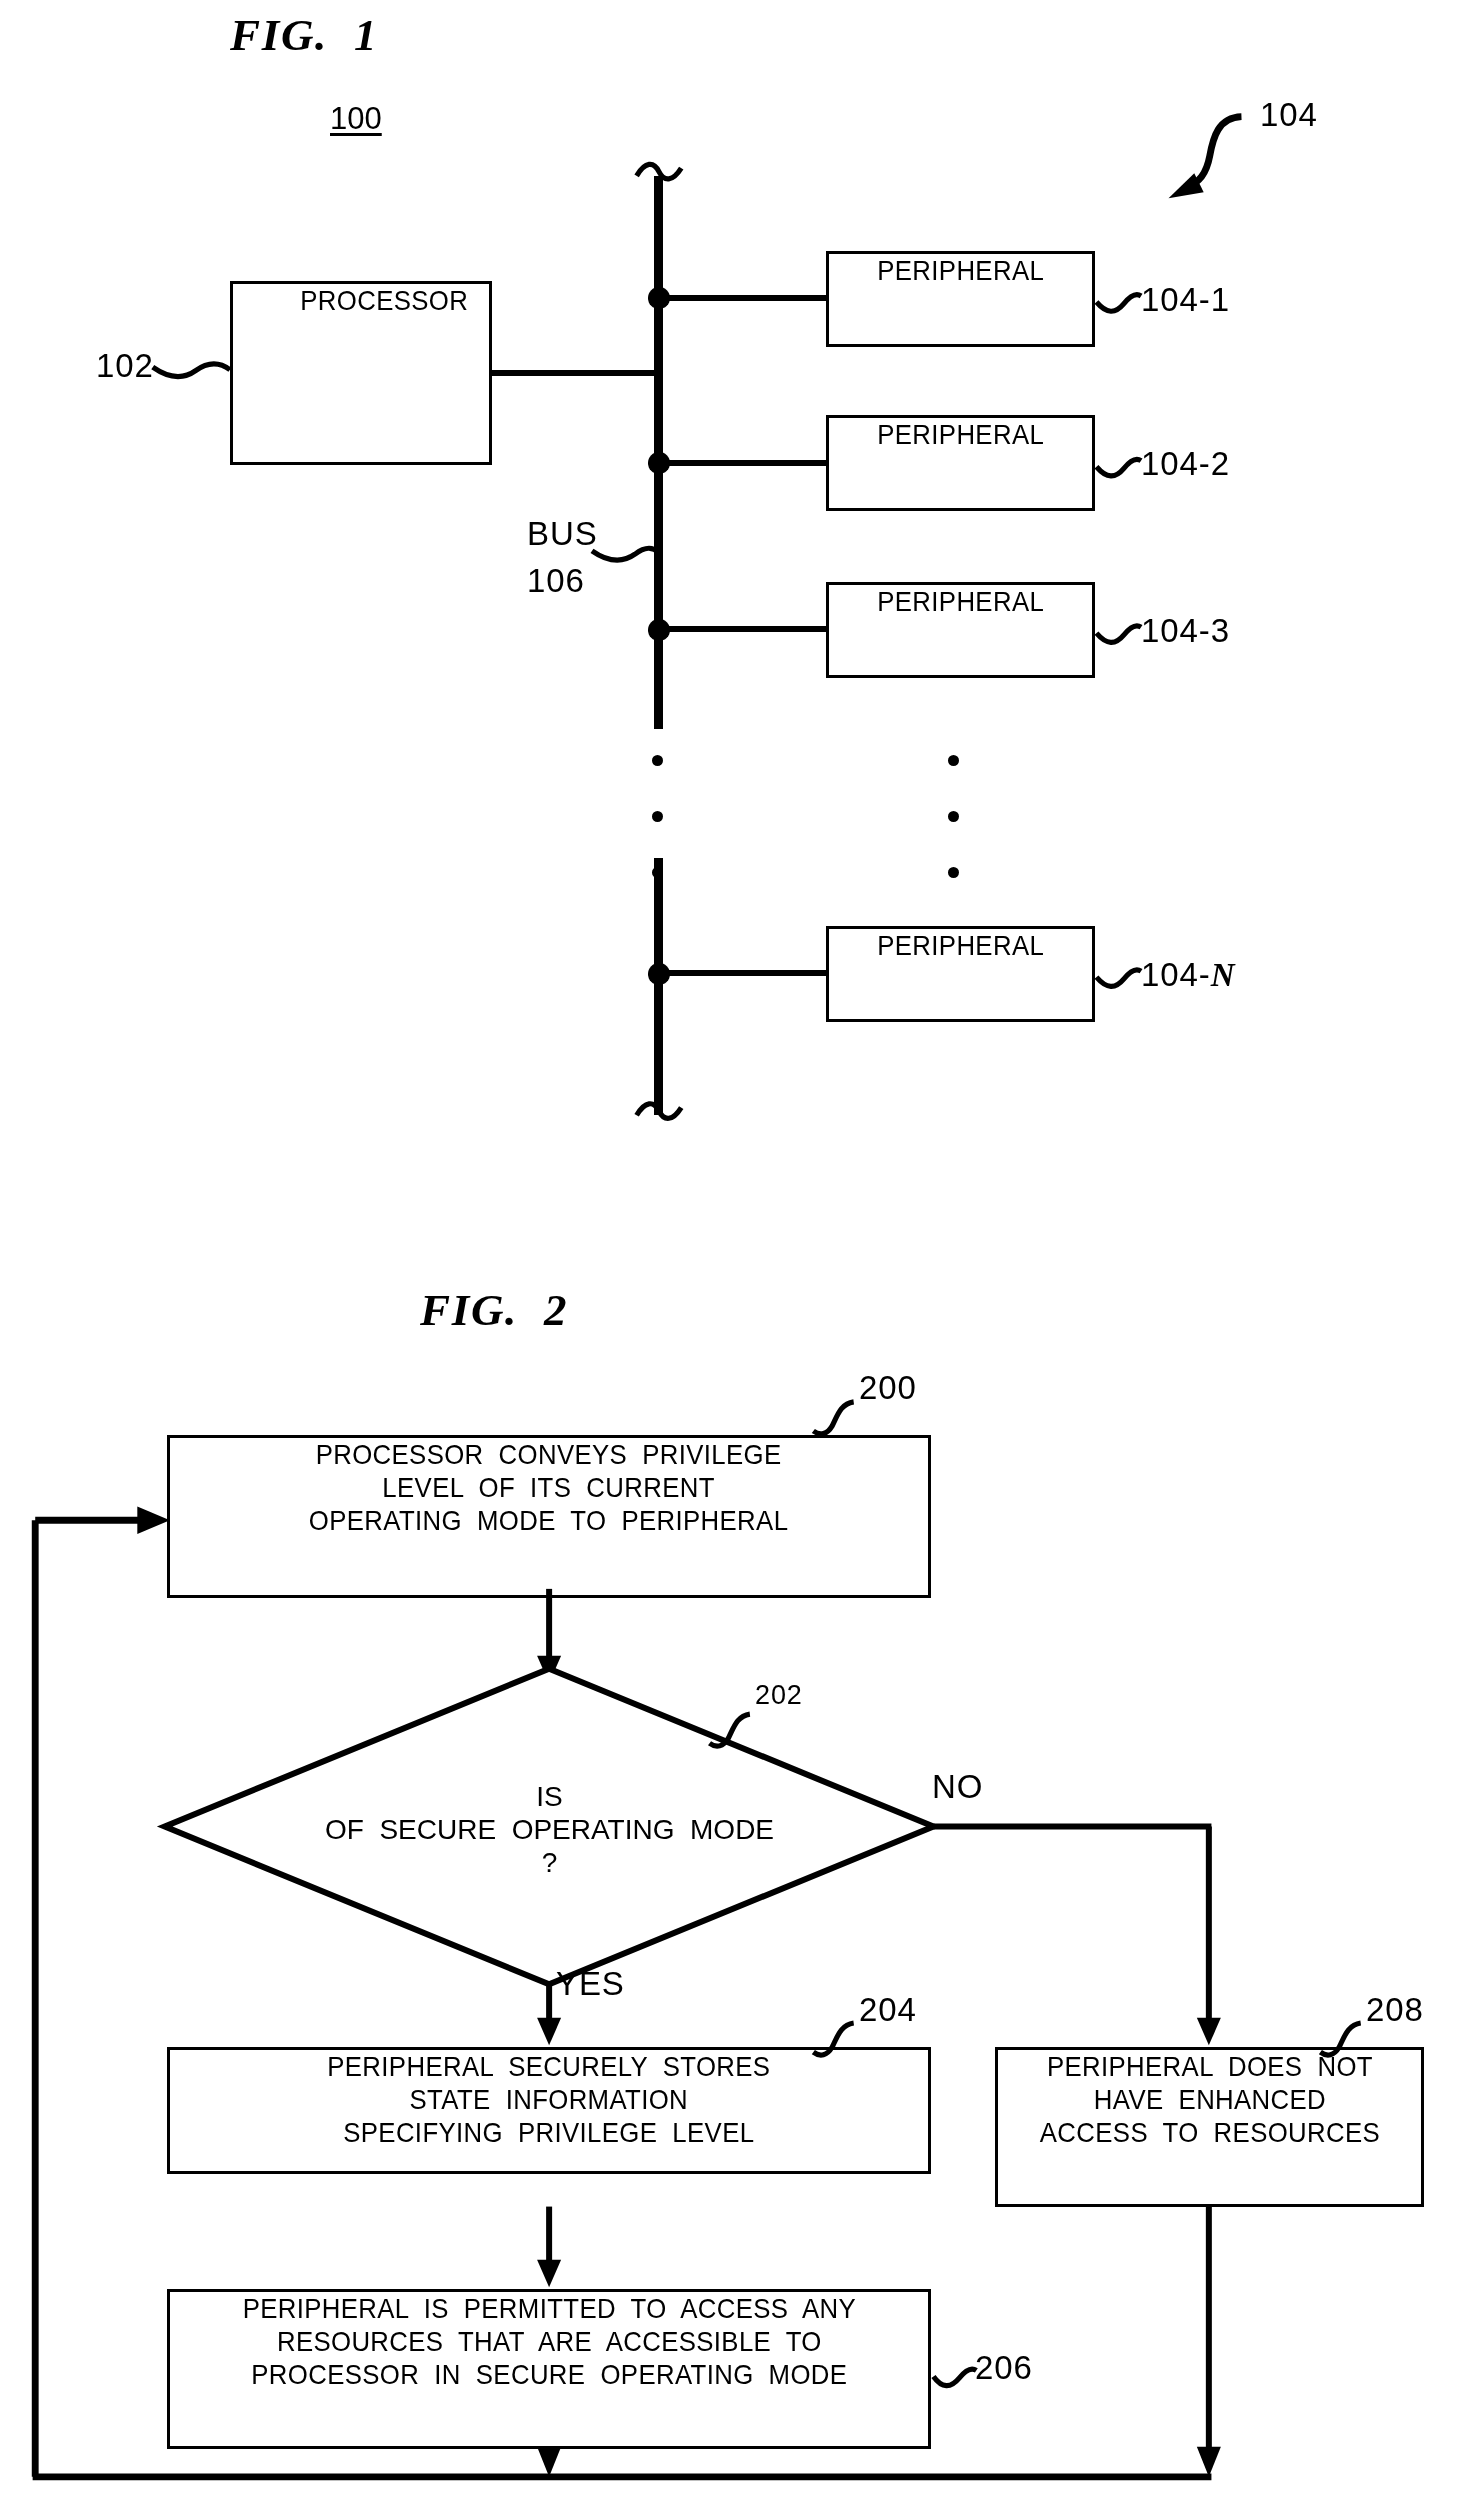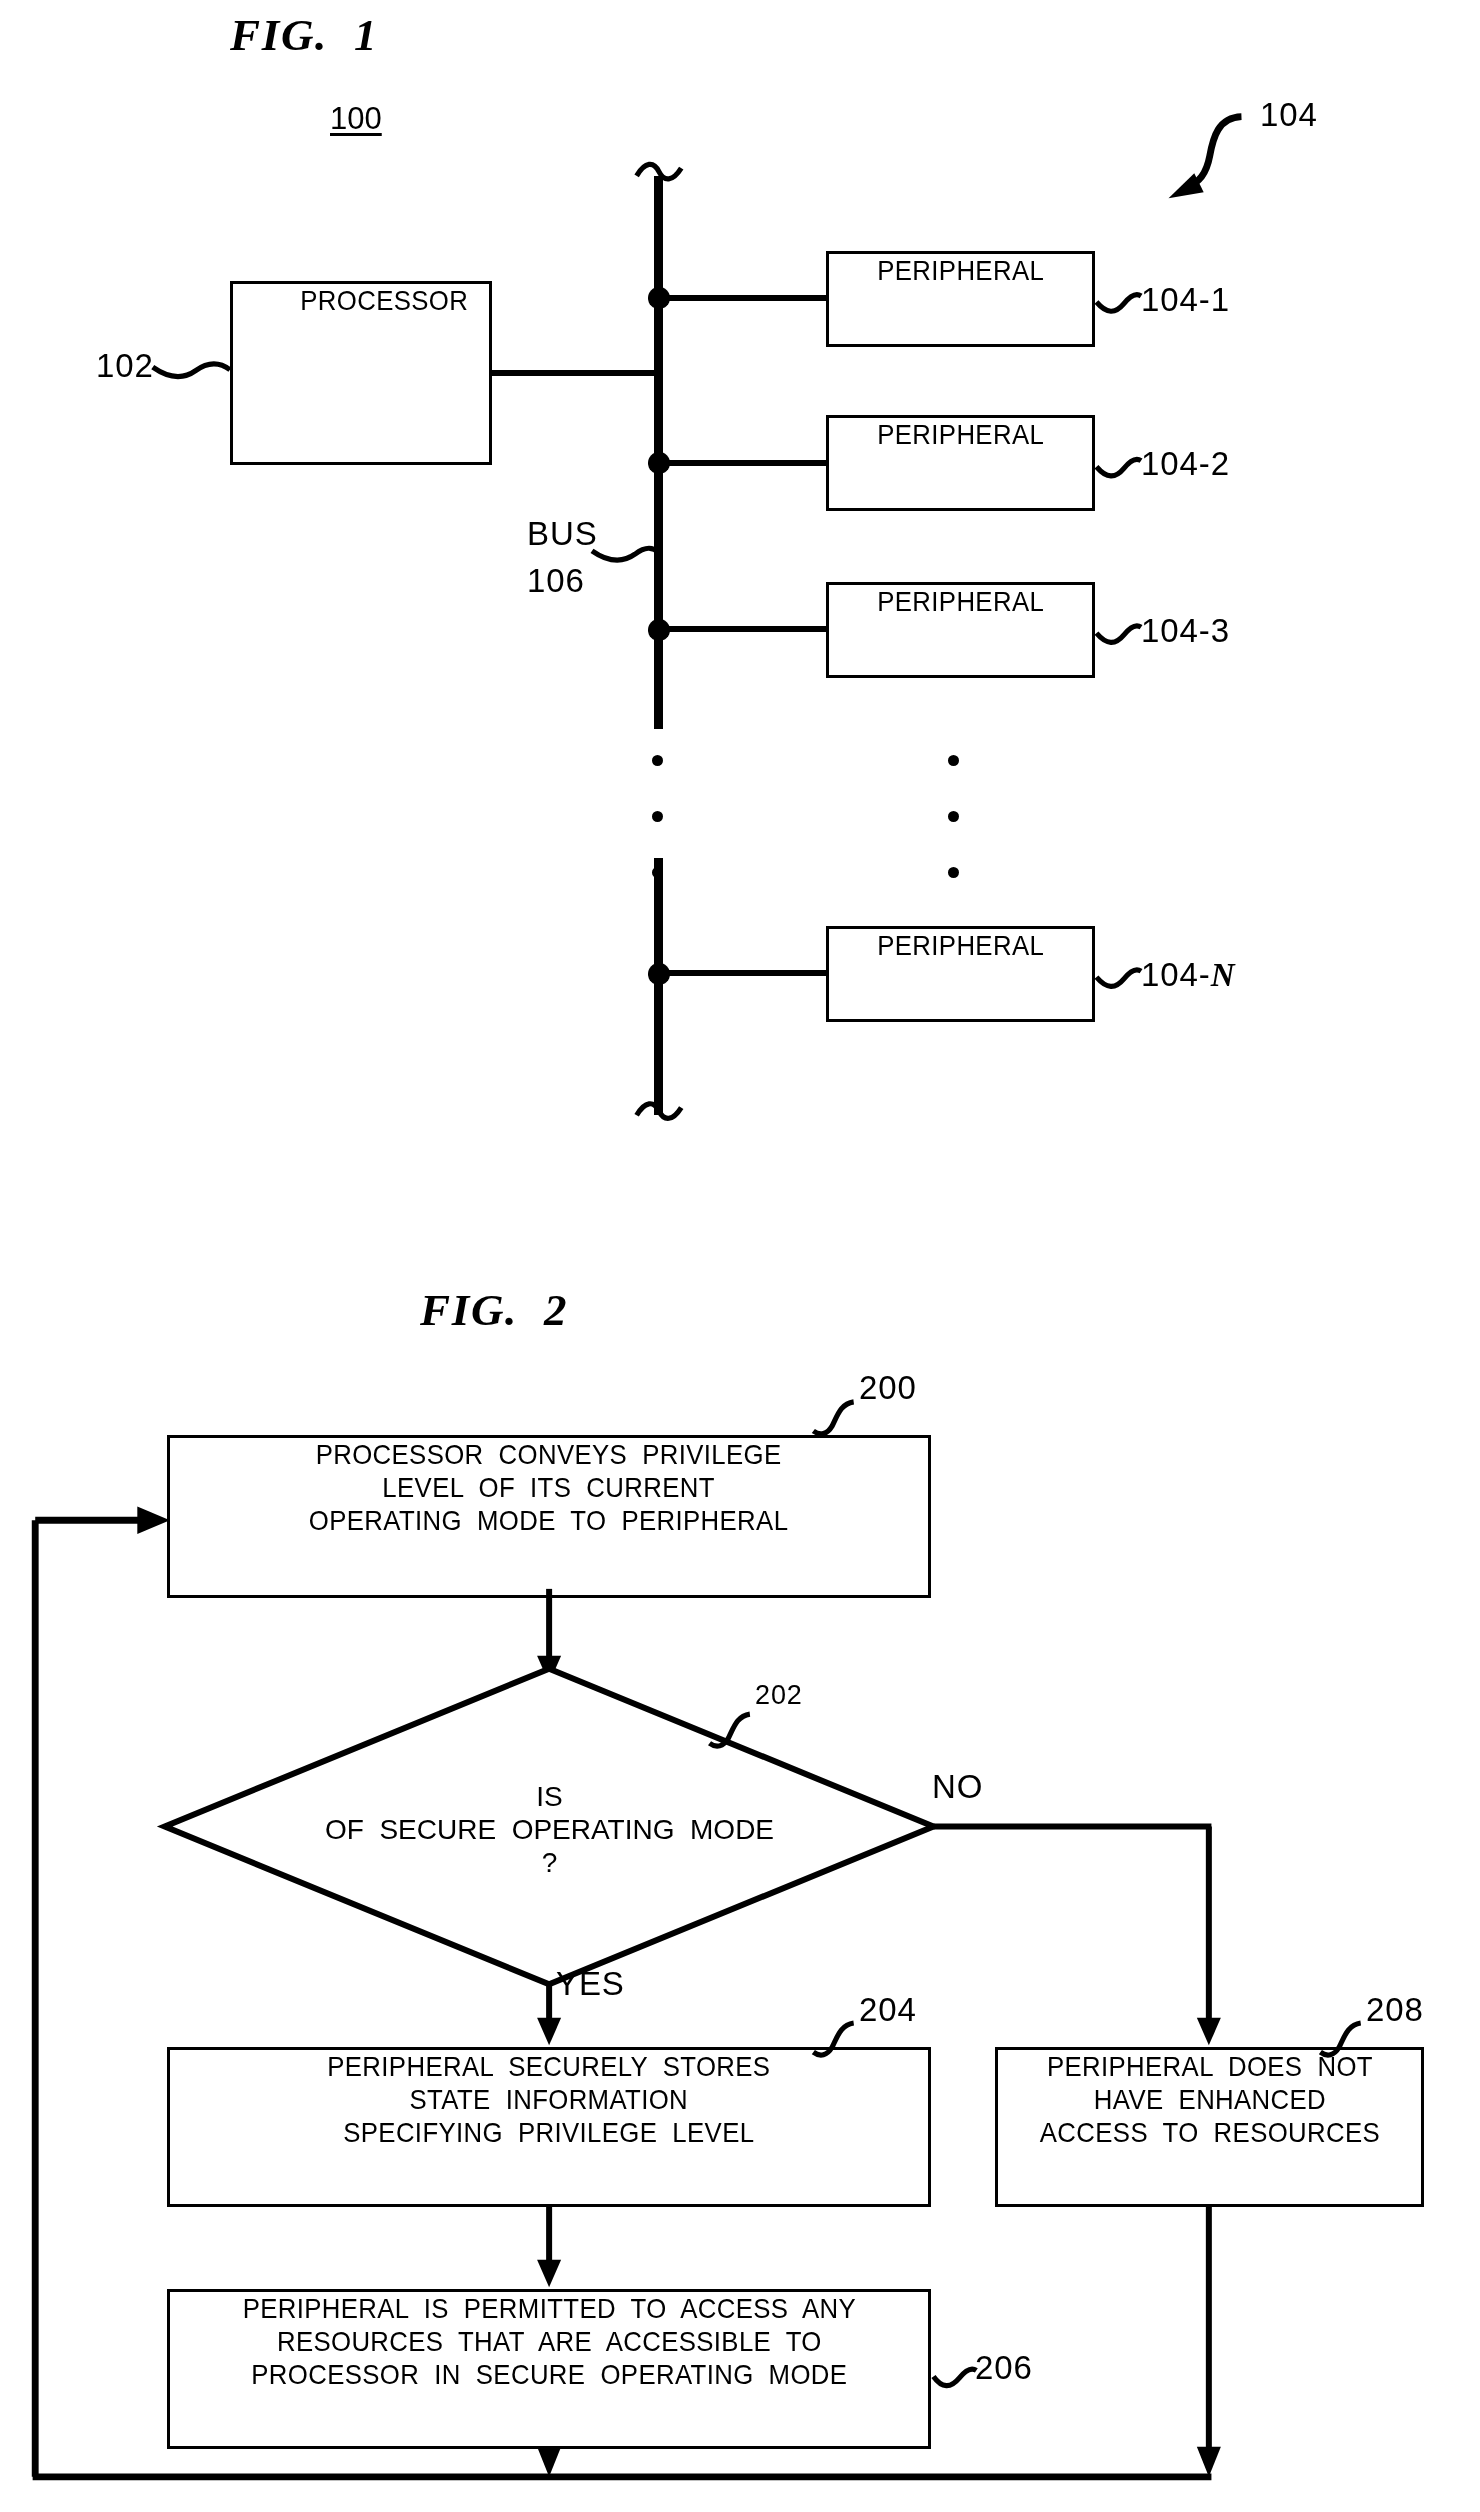--- a/index.html
+++ b/index.html
@@ -187,21 +187,21 @@
   </svg>
   <div class="ref" style="left:556px; top:1965px; font-size:33px;">YES</div>
 
   <svg class="overlay" viewBox="0 0 1725 2928" width="1480" height="2512">
     <line x1="1088" y1="2129" x2="1412" y2="2129" stroke="#000" stroke-width="7"></line>
     <line x1="1409" y1="2129" x2="1409" y2="2360" stroke="#000" stroke-width="7"></line>
     <polygon points="1395,2352 1409,2384 1423,2352" fill="#000"></polygon>
   </svg>
   <div class="ref" style="left:932px; top:1768px; font-size:33px;">NO</div>
 
-  <div class="box" style="left:167px; top:2047px; width:764px; height:160px;">
+  <div class="box" style="left:167px; top:2047px; width:764px; height:127px;">
     <span class="boxlabel" style="font-size:28px;"><div>PERIPHERAL  SECURELY  STORES</div><div>STATE  INFORMATION</div><div>SPECIFYING  PRIVILEGE  LEVEL</div></span>
   </div>
   <div class="ref" style="left:859px; top:1991px; font-size:33px;text-align:right;">204</div>
 
   <div class="box" style="left:995px; top:2047px; width:429px; height:160px;">
     <span class="boxlabel" style="font-size:28px;"><div>PERIPHERAL  DOES  NOT</div><div>HAVE  ENHANCED</div><div>ACCESS  TO  RESOURCES</div></span>
   </div>
   <div class="ref" style="left:1366px; top:1991px; font-size:33px;">208</div>
 
   <svg class="overlay" viewBox="0 0 1725 2928" width="1480" height="2512">

